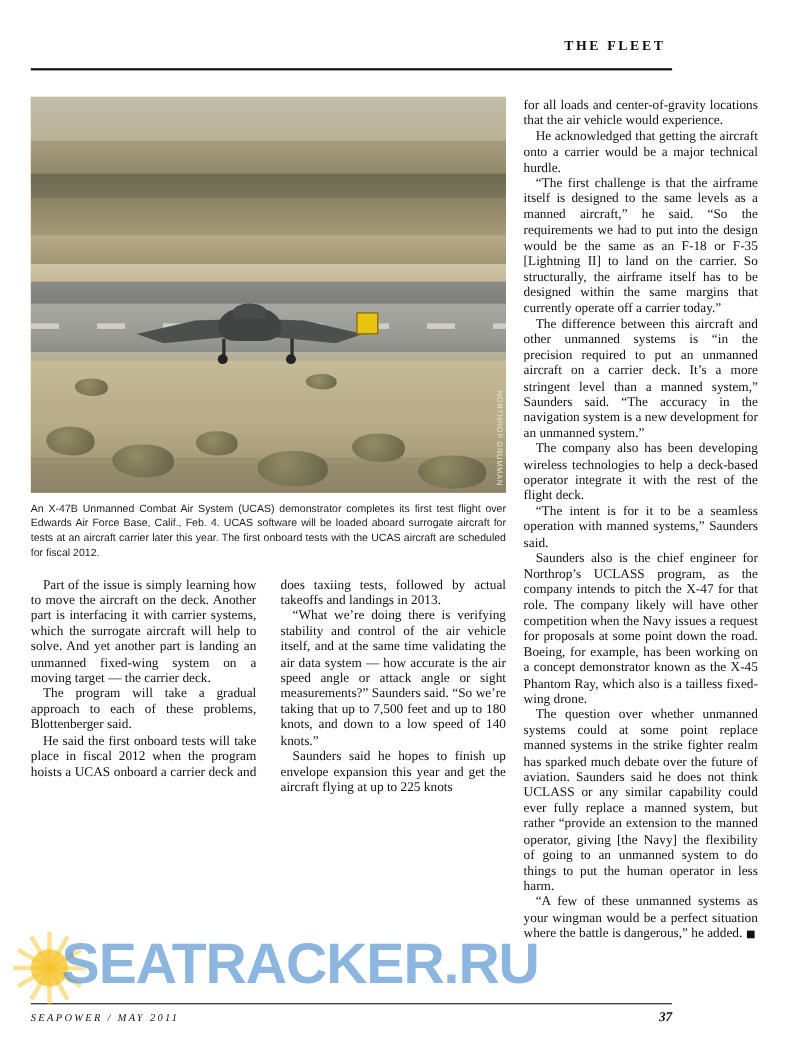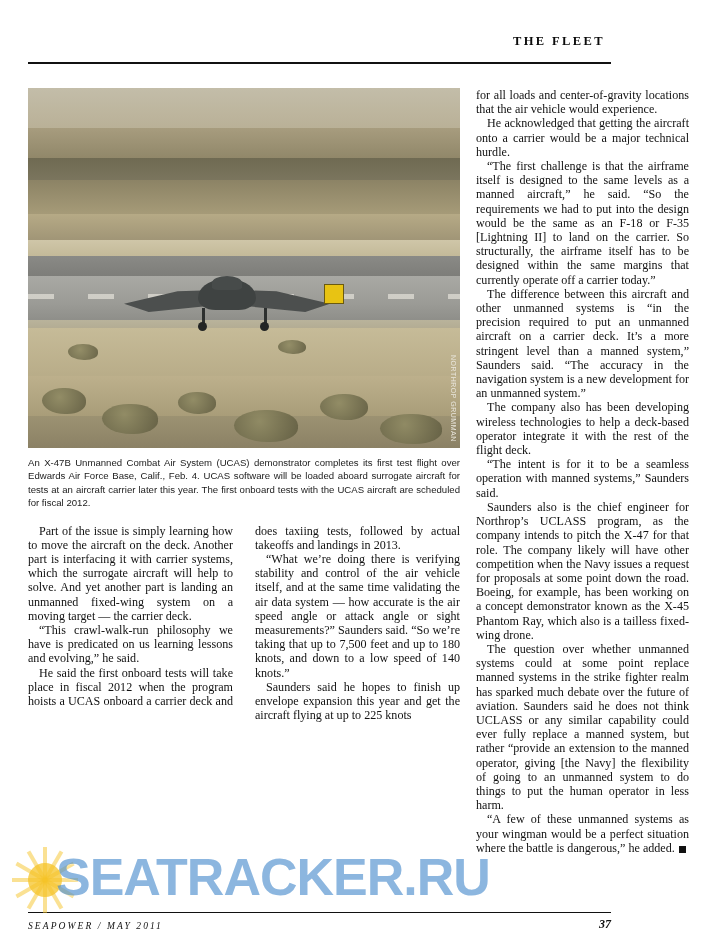--- a/index.html
+++ b/index.html
@@ -311,21 +311,21 @@
           <div class="yellowpod"></div>
         </div>
       </div>
       <div class="photo-credit">NORTHROP GRUMMAN</div>
     </div>
 
     <div class="caption">An X-47B Unmanned Combat Air System (UCAS) demonstrator completes its first test flight over Edwards Air Force Base, Calif., Feb. 4. UCAS software will be loaded aboard surrogate aircraft for tests at an aircraft carrier later this year. The first onboard tests with the UCAS aircraft are scheduled for fiscal 2012.</div>
 
     <div class="body-cols">
       <p class="t">Part of the issue is simply learning how to move the aircraft on the deck. Another part is interfacing it with carrier systems, which the surrogate aircraft will help to solve. And yet another part is landing an unmanned fixed-wing system on a moving target — the carrier deck.</p>
-      <p class="t">“This crawl-walk-run philosophy we have is predicated on us learning lessons and evolving,” he said.</p>
+      <p class="t">The program will take a gradual approach to each of these problems, Blottenberger said.</p>
       <p class="t">He said the first onboard tests will take place in fiscal 2012 when the program hoists a UCAS onboard a carrier deck and does taxiing tests, followed by actual takeoffs and landings in 2013.</p>
       <p class="t">“What we’re doing there is verifying stability and control of the air vehicle itself, and at the same time validating the air data system — how accurate is the air speed angle or attack angle or sight measurements?” Saunders said. “So we’re taking that up to 7,500 feet and up to 180 knots, and down to a low speed of 140 knots.”</p>
       <p class="t">Saunders said he hopes to finish up envelope expansion this year and get the aircraft flying at up to 225 knots</p>
     </div>
   </div>
 
   <div class="col-right">
     <p class="t" style="text-indent:0">for all loads and center-of-gravity locations that the air vehicle would experience.</p>
     <p class="t">He acknowledged that getting the aircraft onto a carrier would be a major technical hurdle.</p>
     <p class="t">“The first challenge is that the airframe itself is designed to the same levels as a manned aircraft,” he said. “So the requirements we had to put into the design would be the same as an F-18 or F-35 [Lightning II] to land on the carrier. So structurally, the airframe itself has to be designed within the same margins that currently operate off a carrier today.”</p>

